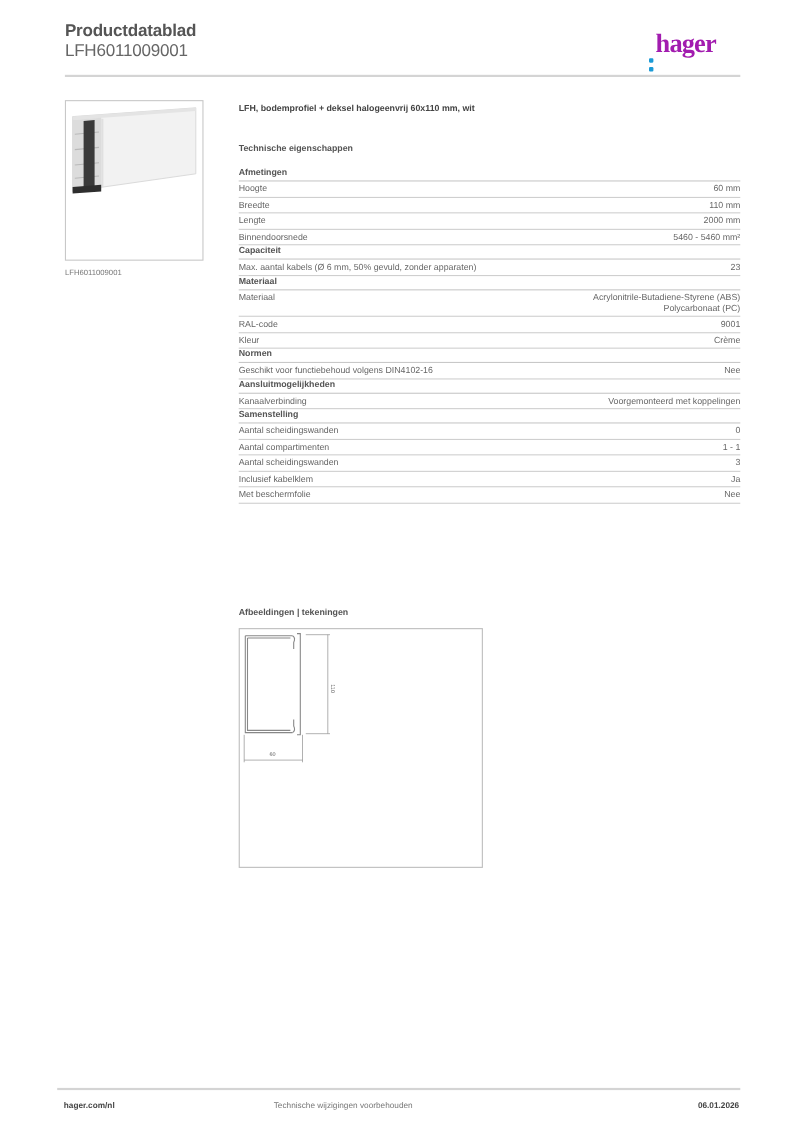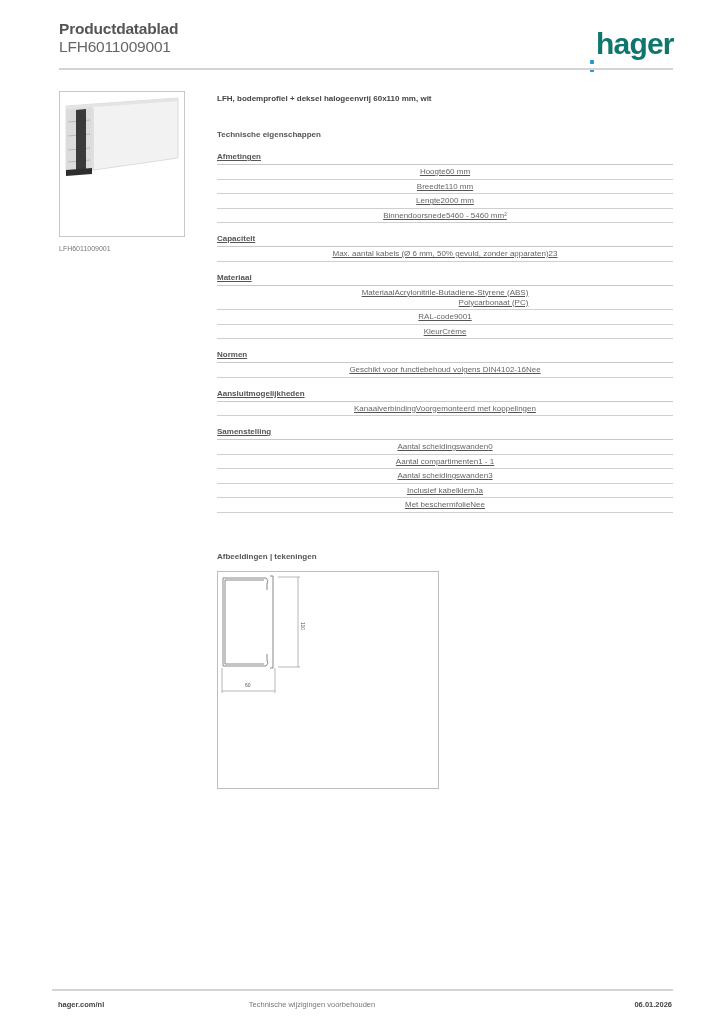--- a/index.html
+++ b/index.html
@@ -1,33 +1,33 @@
 <!DOCTYPE html>
 <html><head>
 <meta charset="utf-8">
 <style>
   html, body { margin:0; padding:0; background:#ffffff; }
   body { width:724px; height:1024px; position:relative; overflow:hidden;
          font-family:"Liberation Sans", sans-serif; color:#555; }
   .header-title { position:absolute; left:59px; top:20px; font-size:15.5px; font-weight:bold; color:#555; letter-spacing:-0.2px; }
   .header-code { position:absolute; left:59px; top:38px; font-size:15.5px; color:#666; letter-spacing:-0.2px; }
-  .logo { position:absolute; left:590px; top:27px; font-size:30px; font-weight:bold; color:#0f766e; letter-spacing:-0.8px; }
+  .logo { position:absolute; left:590px; top:27px; font-size:24px; font-weight:bold; color:#a21caf; letter-spacing:-0.8px;font-family:Liberation Serif, serif; }
   .logo .colon { display:inline-block; width:6px; position:relative; }
   .logo .colon i { position:absolute; left:0; width:4px; height:4px; background:#1b9ad6; border-radius:1px; }
   .hr-top { position:absolute; left:59px; top:68px; width:614px; height:2px; background:#d4d4d4; }
 
   .img-box { position:absolute; left:59px; top:91px; width:126px; height:146px; border:1px solid #c8c8c8; box-sizing:border-box; background:#fff; }
   .img-caption { position:absolute; left:59px; top:245px; font-size:7px; color:#777; }
 
   .spec { position:absolute; left:217px; top:94px; width:456px; }
   .product-title { font-size:8px; font-weight:bold; color:#444; margin-bottom:27px; }
   .section-main { font-size:8px; font-weight:bold; color:#555; margin-bottom:13px; }
-  .group { margin-bottom:11px;text-decoration:underline; }
+  .group { margin-bottom:0; }
   .group-title { font-size:8px; font-weight:bold; color:#555; border-bottom:1.5px solid #c8c8c8; padding-bottom:2px; line-height:10px; }
-  .row { display:flex; justify-content:center; font-size:8px; color:#666; border-bottom:1px solid #cfcfcf; line-height:10px; padding:2px 0 1.5px 0; }
+  .row { display:flex; justify-content:space-between; font-size:8px; color:#666; border-bottom:1px solid #cfcfcf; line-height:10px; padding:2px 0 1.5px 0; }
   .row .v { text-align:right; }
   .row .v span { display:block; }
 
   .drawings-title { position:absolute; left:217px; top:552px; font-size:8px; font-weight:bold; color:#555; }
   .draw-box { position:absolute; left:217px; top:571px; width:222px; height:218px; border:1px solid #bdbdbd; box-sizing:border-box; }
 
   .hr-bottom { position:absolute; left:52px; top:989px; width:621px; height:1.5px; background:#d4d4d4; }
   .footer-left { position:absolute; left:58px; top:1000px; font-size:7.5px; font-weight:bold; color:#444;text-align:right; }
   .footer-center { position:absolute; left:0; width:624px; top:1000px; font-size:7.5px; color:#777; text-align:center; }
   .footer-right { position:absolute; right:52px; top:1000px; font-size:7.5px; font-weight:bold; color:#444; }

